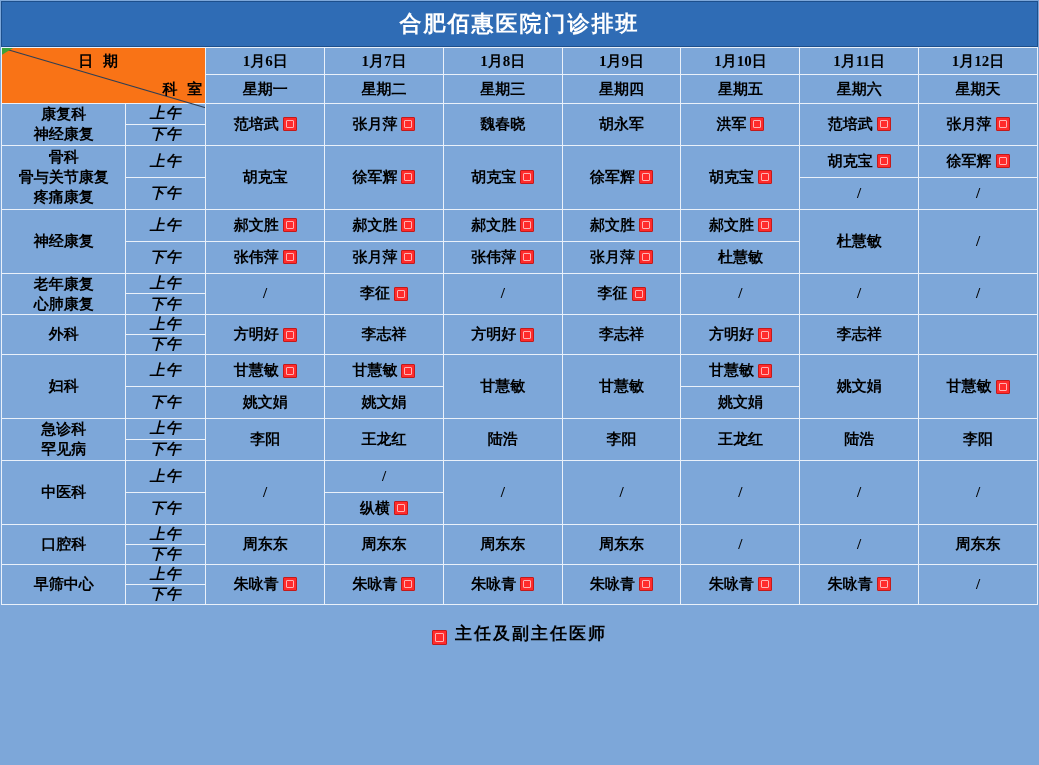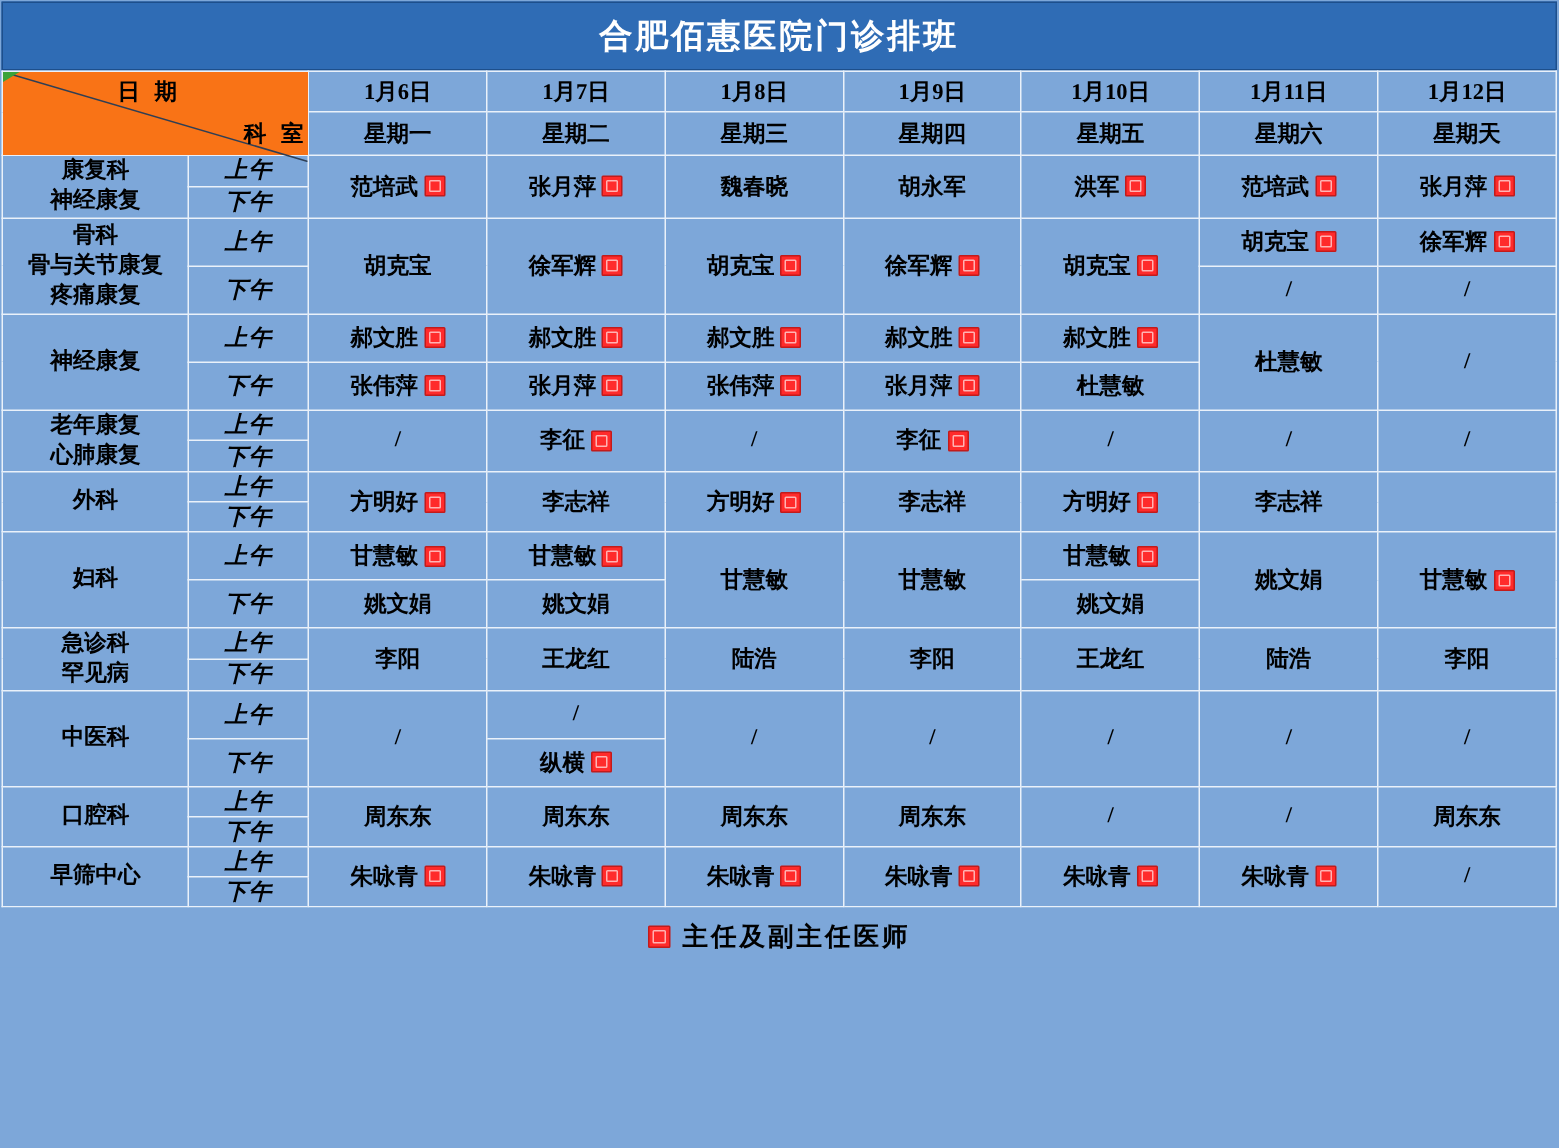--- a/index.html
+++ b/index.html
@@ -117,21 +117,21 @@
     left:2px;top:2px;right:2px;bottom:2px;
     border:1px solid #ffb3b3;
     border-radius:1px;
   }
   .slash{color:#000;font-weight:bold;}
 
   
   .legend{
     height:40px;
     display:flex;
-    align-items:center;
+    align-items:flex-end;
     justify-content:center;
     gap:8px;
     background:#7da7d9;
   }
   .legend .legend-text{
     font-size:17px;
     font-weight:bold;
     letter-spacing:2px;
     font-family:"Liberation Serif","DejaVu Serif",serif;
   }

